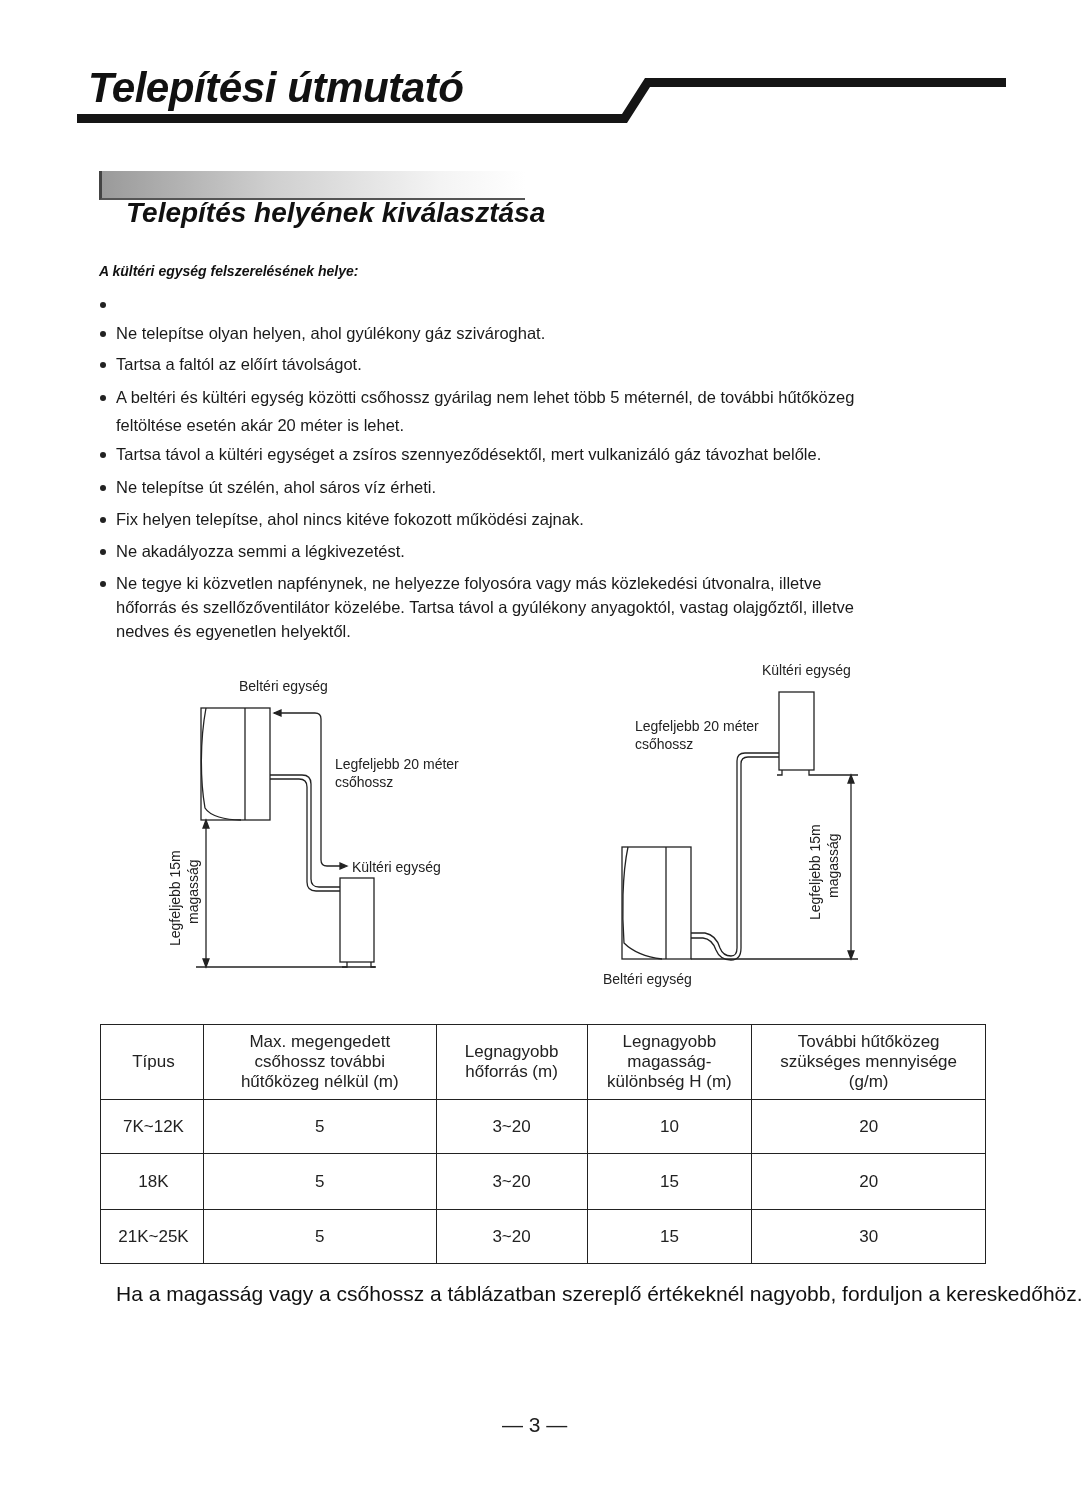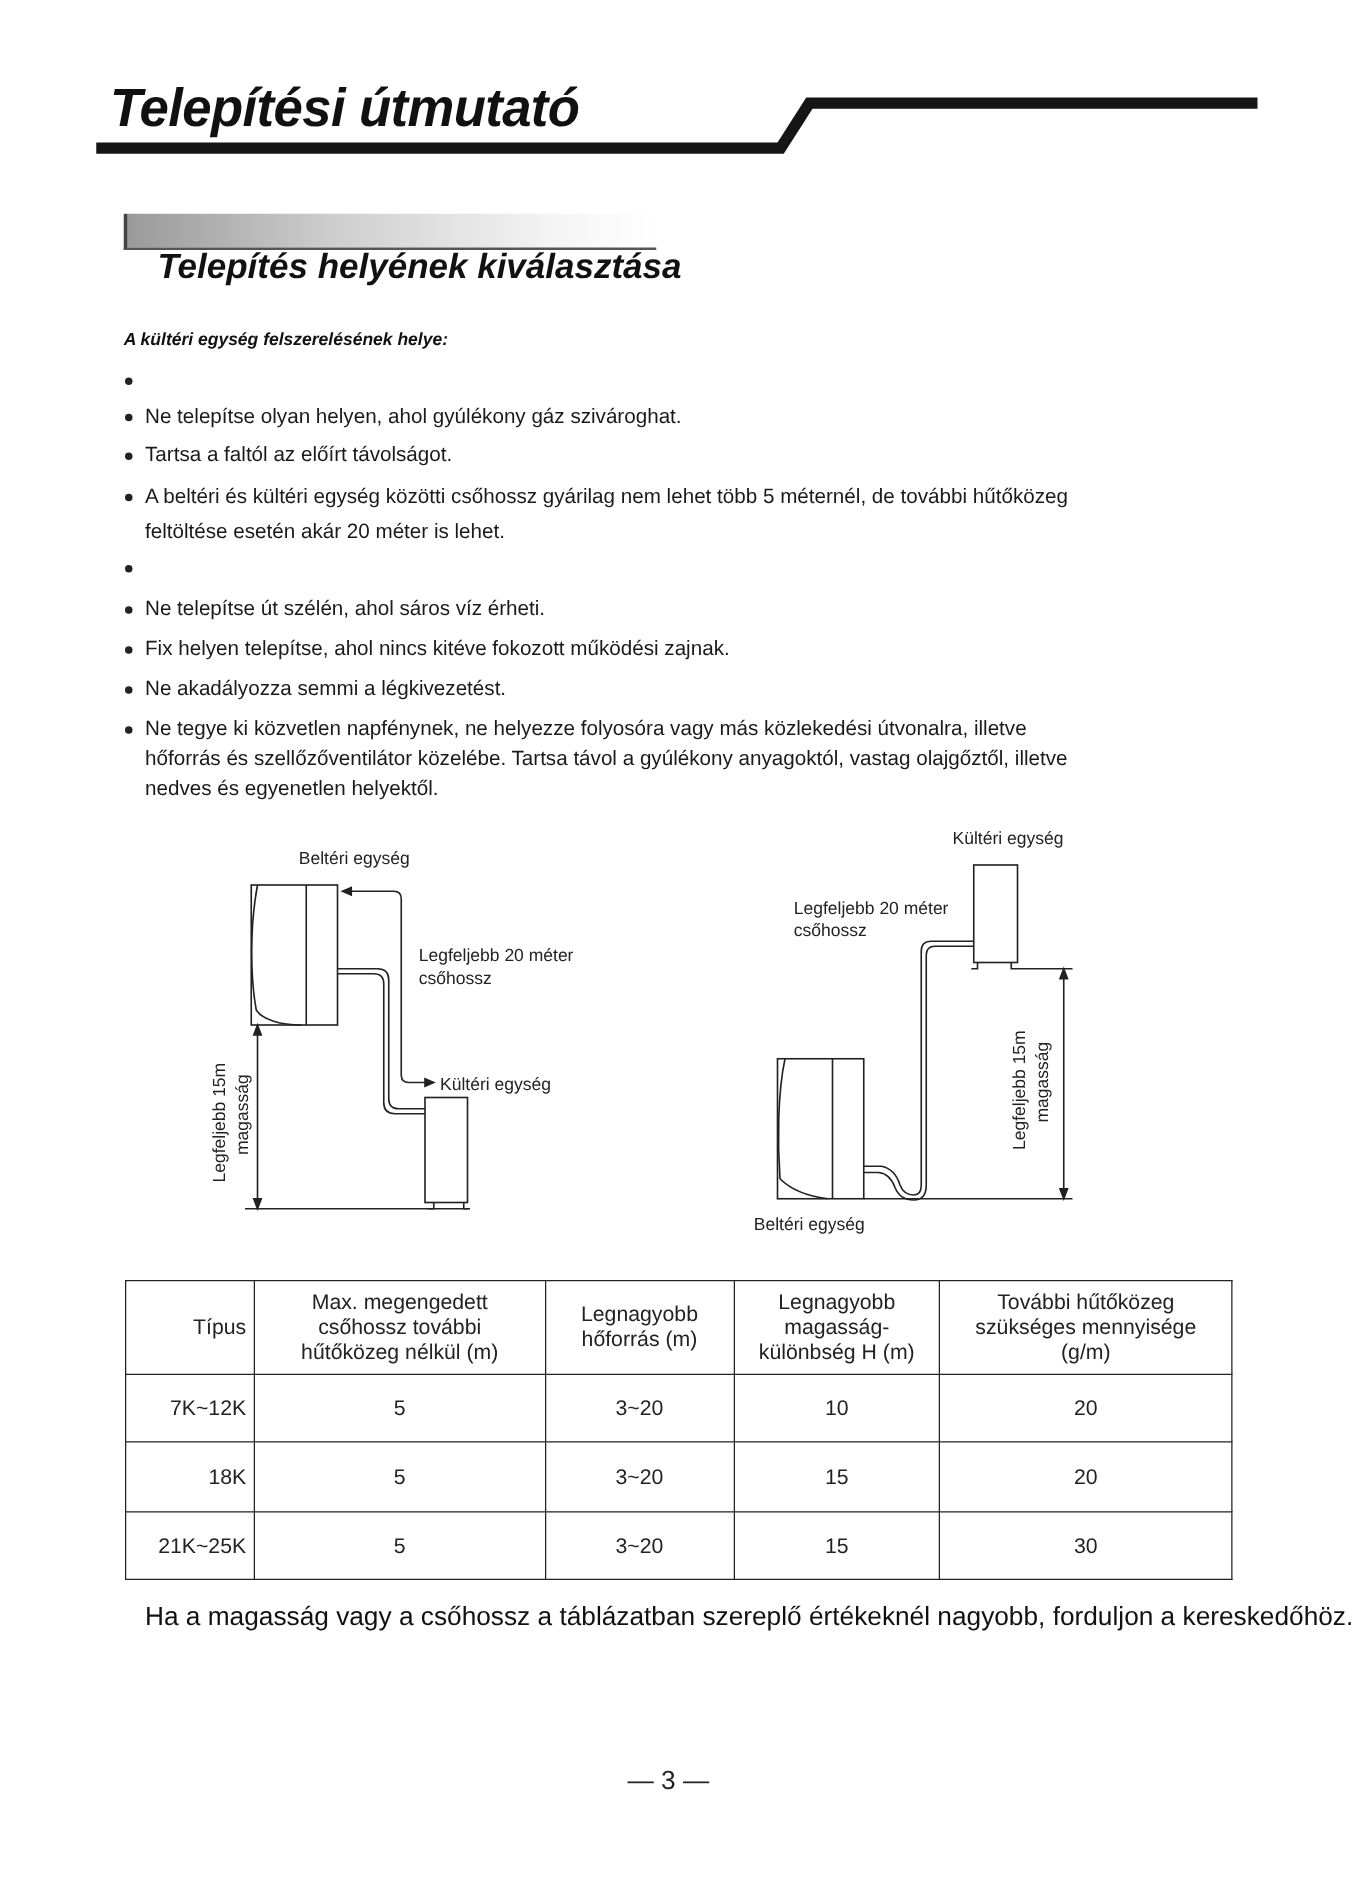--- a/index.html
+++ b/index.html
@@ -15,21 +15,21 @@
                          font-style:italic; color:#111; white-space:nowrap;margin-top:23px; }
   .subheading { left:99px; top:263px; font-size:14px; font-weight:bold; font-style:italic; color:#111; }
   .bullets { left:99px; top:292px; width:900px; margin:0; padding:0; list-style:none; font-size:16.5px; }
   .bullets li { position:absolute; left:0; padding-left:17px; line-height:24px; white-space:nowrap; }
   .bullets li .dot { position:absolute; left:1px; top:10px; width:6px; height:6px; border-radius:50%; background:#222; }
   .diagram-label { font-size:14px; color:#222; white-space:nowrap; line-height:18px; }
   table.spec { position:absolute; left:100px; top:1024px; width:886px; border-collapse:collapse;
                font-size:17px; color:#222; }
   table.spec td, table.spec th { border:1.5px solid #222; font-weight:normal; text-align:center;
                vertical-align:middle; line-height:20px; padding:0 6px; }
-  table.spec th.first, table.spec td.first { text-align:right; padding-left:9px; }
+  table.spec th.first, table.spec td.first { text-align:center; padding-left:9px; }
   table.spec tr.head { height:75px; }
   table.spec tr.body { height:54px; }
   table.spec tr.r2 { height:56px; }
   .footnote { left:116px; top:1282px; font-size:21px; color:#111; white-space:nowrap; }
   .page-num { left:502px; top:1413px; font-size:21px; color:#222; white-space:nowrap; }
 </style>
 </head>
 <body>
 
 <div class="abs main-title">Telepítési útmutató</div>
@@ -42,21 +42,21 @@
 </div>
 
 <div class="abs subheading">A kültéri egység felszerelésének helye:</div>
 
 <ul class="abs bullets">
   <li style="top:0px"><span class="dot"></span></li>
   <li style="top:29px"><span class="dot"></span><span>Ne telepítse olyan helyen, ahol gyúlékony gáz szivároghat.</span></li>
   <li style="top:60px"><span class="dot"></span><span>Tartsa a faltól az előírt távolságot.</span></li>
   <li style="top:93px"><span class="dot"></span><span>A beltéri és kültéri egység közötti csőhossz gyárilag nem lehet több 5 méternél, de további hűtőközeg</span></li>
   <li style="top:121px"><span>feltöltése esetén akár 20 méter is lehet.</span></li>
-  <li style="top:150px"><span class="dot"></span></li>
+  <li style="top:150px"><span class="dot"></span><span>Tartsa távol a kültéri egységet a zsíros szennyeződésektől, mert vulkanizáló gáz távozhat belőle.</span></li>
   <li style="top:183px"><span class="dot"></span><span>Ne telepítse út szélén, ahol sáros víz érheti.</span></li>
   <li style="top:215px"><span class="dot"></span><span>Fix helyen telepítse, ahol nincs kitéve fokozott működési zajnak.</span></li>
   <li style="top:247px"><span class="dot"></span><span>Ne akadályozza semmi a légkivezetést.</span></li>
   <li style="top:279px"><span class="dot"></span><span>Ne tegye ki közvetlen napfénynek, ne helyezze folyosóra vagy más közlekedési útvonalra, illetve</span></li>
   <li style="top:303px"><span>hőforrás és szellőzőventilátor közelébe. Tartsa távol a gyúlékony anyagoktól, vastag olajgőztől, illetve</span></li>
   <li style="top:327px"><span>nedves és egyenetlen helyektől.</span></li>
 </ul>
 
 <svg class="abs" style="left:150px;top:660px" width="340" height="320">
   <g fill="none" stroke="#222" stroke-width="1.3">

